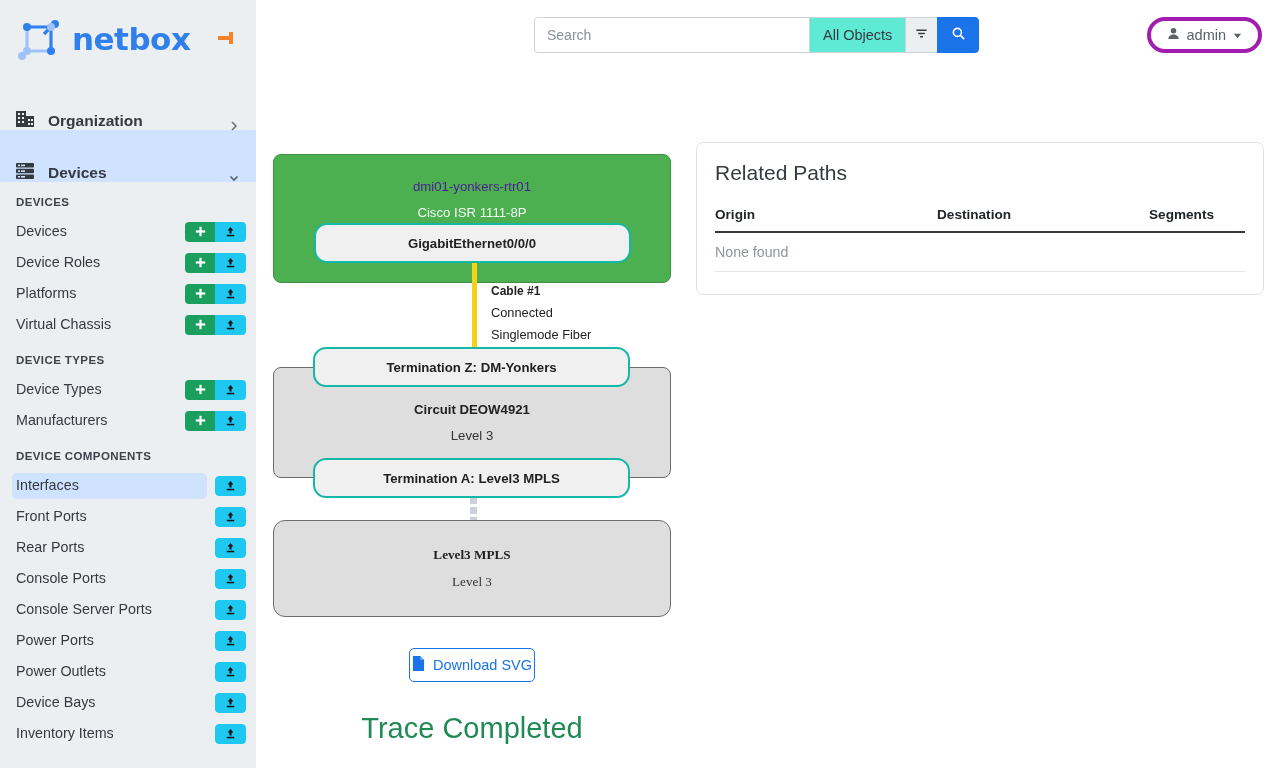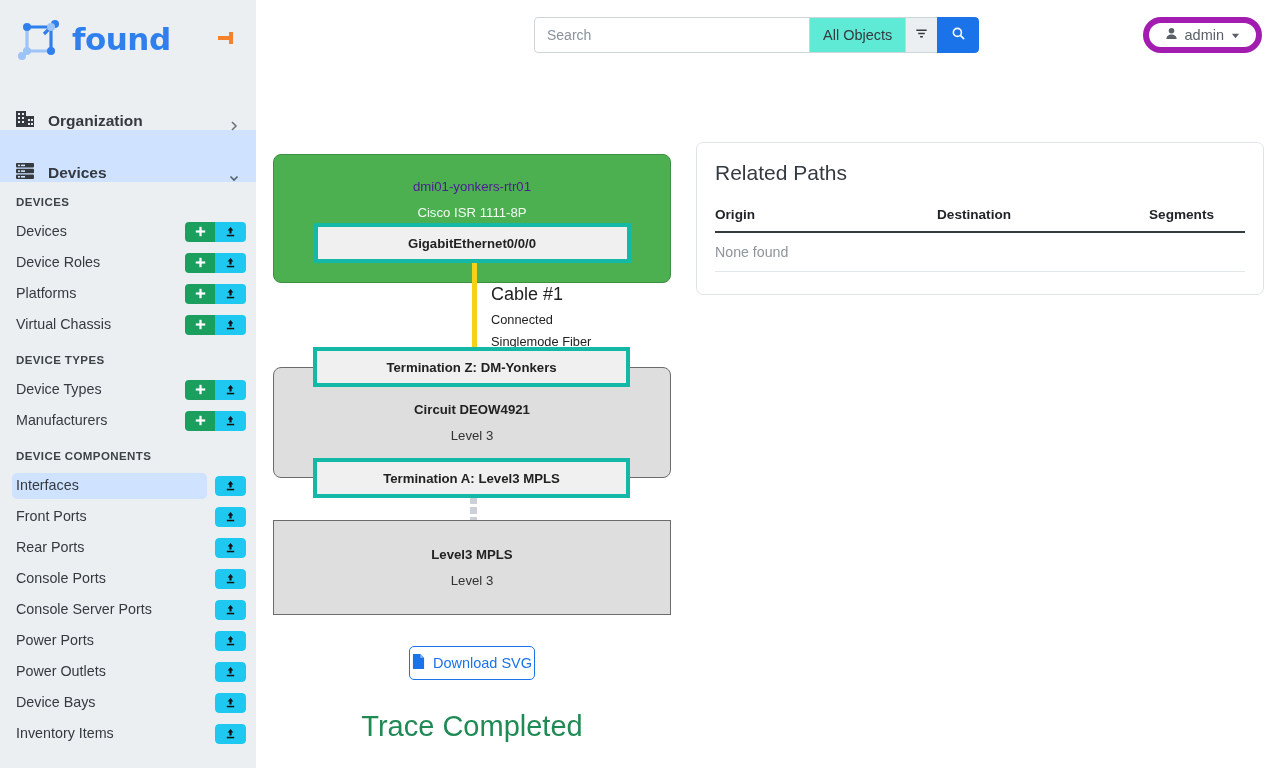--- a/index.html
+++ b/index.html
@@ -108,21 +108,21 @@
     justify-content: center; cursor: pointer;
   }
   .search-btn {
     width: 42px; height: 36px; background: #1a73e8;
     display: flex; align-items: center; justify-content: center;
     cursor: pointer; border-radius: 0 4px 4px 0;
   }
   .user-btn {
     position: absolute; right: 18px; top: 17px;
     height: 36px; min-width: 100px;
-    border: 6px solid #a21caf; border-radius: 18px;
+    border: 4px solid #a21caf; border-radius: 18px;
     display: flex; align-items: center; justify-content: center;
     gap: 7px; padding: 0 16px; cursor: pointer;
     color: #5a6169; font-size: 14.5px; background: #fff;
   }
 
   .page-title {
     position: absolute; left: 17px; top: 70px;
     font-size: 29.5px; color: #343a40; font-weight: 400;
     letter-spacing: -0.2px;
   }
@@ -132,55 +132,55 @@
   
   .trace { position: absolute; left: 17px; top: 26px; width: 398px; }
   .node {
     border-radius: 8px; border: 1px solid #4a4a4a;
     text-align: center; position: relative;
   }
   .node-device { background: #4caf50; border-color: #3f8f43; padding: 24px 8px 36px; }
   .node-device .n-title { color: #4c1d95; font-weight: 400; font-size: 13.2px; }
   .node-device .n-sub { color: #f2fbf2; font-size: 13.2px; margin-top: 11px; }
   .node-term {
-    background: #f0f0f0; border: 4px solid #14b8a6;
-    border-radius: 0; height: 40px;
+    background: #f0f0f0; border: 2px solid #14b8a6;
+    border-radius: 13px; height: 40px;
     display: flex; align-items: center; justify-content: center;
     font-size: 13.2px; font-weight: 700; color: #222;
     width: 317px; margin: 0 auto; position: relative; z-index: 3;
   }
   .term-over-top { margin-top: -60px; }
   .cable-area { position: relative; height: 104px; }
   .cable-line {
     position: absolute; left: 199px; top: 0; width: 5px; height: 104px;
     background: #f7d117;
   }
   .cable-label { position: absolute; left: 218px; top: 21px; text-align: left; }
-  .cable-label .cl-t { font-size: 18px; font-weight: 400; color: #222; }
+  .cable-label .cl-t { font-size: 12px; font-weight: 700; color: #222; }
   .cable-label .cl-s { font-size: 12.8px; color: #222; margin-top: 7px; }
 
   .circuit-wrap { position: relative; }
   .node-circuit {
     background: #dedede; border: 1px solid #6c6c6c; border-radius: 8px;
     padding: 34px 8px; text-align: center; position: relative; z-index: 1;
   }
   .node-circuit .c-title { font-size: 13.2px; font-weight: 700; color: #222; }
   .node-circuit .c-sub { font-size: 13.2px; color: #333; margin-top: 11px; }
   .term-abs-top { position: absolute; left: 40px; top: -20px; }
   .term-abs-bot { position: absolute; left: 40px; bottom: -20px; }
 
   .dots { height: 42px; position: relative; }
   .dot {
     position: absolute; left: 197px; width: 7px; height: 7px;
     background: #ccd1d9;
   }
 
   .node-provider {
-    background: #dedede; border: 1px solid #6c6c6c; border-radius: 0;
-    padding: 26px 4px; text-align: center;
+    background: #dedede; border: 1px solid #6c6c6c; border-radius: 12px;
+    padding: 26px 4px; text-align: center; font-family: Liberation Serif, serif;
   }
   .node-provider .p-title { font-size: 13.2px; font-weight: 700; color: #222; }
   .node-provider .p-sub { font-size: 13.2px; color: #333; margin-top: 11px; }
 
   .dl-wrap { text-align: center; margin-top: 31px; }
   .dl-btn {
     display: inline-flex; align-items: center; gap: 8px;
     border: 1px solid #1a73e8; border-radius: 5px;
     padding: 7px 2px; color: #1a73e8; font-size: 14.5px;
     background: #fff; cursor: pointer;
@@ -227,21 +227,21 @@
             <path d="M30 19 L40 9"></path>
           </g>
           <circle cx="13" cy="12" r="4" fill="#2f80ed"></circle>
           <circle cx="41" cy="9" r="4" fill="#2f80ed"></circle>
           <circle cx="37" cy="36" r="4" fill="#2f80ed"></circle>
           <circle cx="13" cy="36" r="4" fill="#9dc3f7"></circle>
           <circle cx="8" cy="41" r="4" fill="#9dc3f7"></circle>
           <circle cx="37" cy="12" r="4" fill="#9dc3f7"></circle>
         </svg>
       </span>
-      <span class="brand-word">found</span>
+      <span class="brand-word">netbox</span>
       <span class="pin-icon">
         <svg viewBox="0 0 16 14" width="16" height="14">
           <rect x="0" y="5" width="11" height="4" fill="#f5812a"></rect>
           <rect x="11" y="1" width="4" height="12" fill="#f5812a"></rect>
         </svg>
       </span>
     </div>
 
     <div class="nav-group">
       <span class="gicon">

